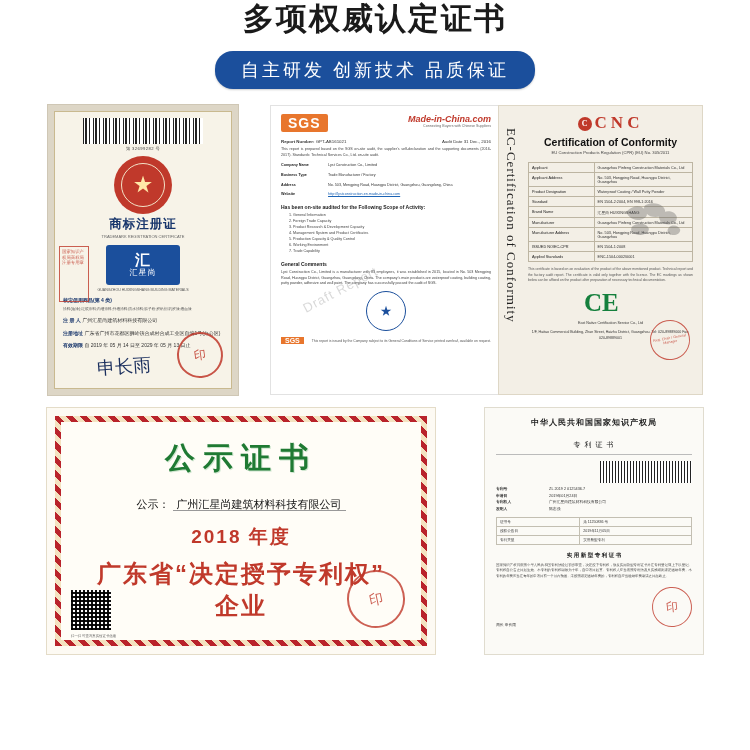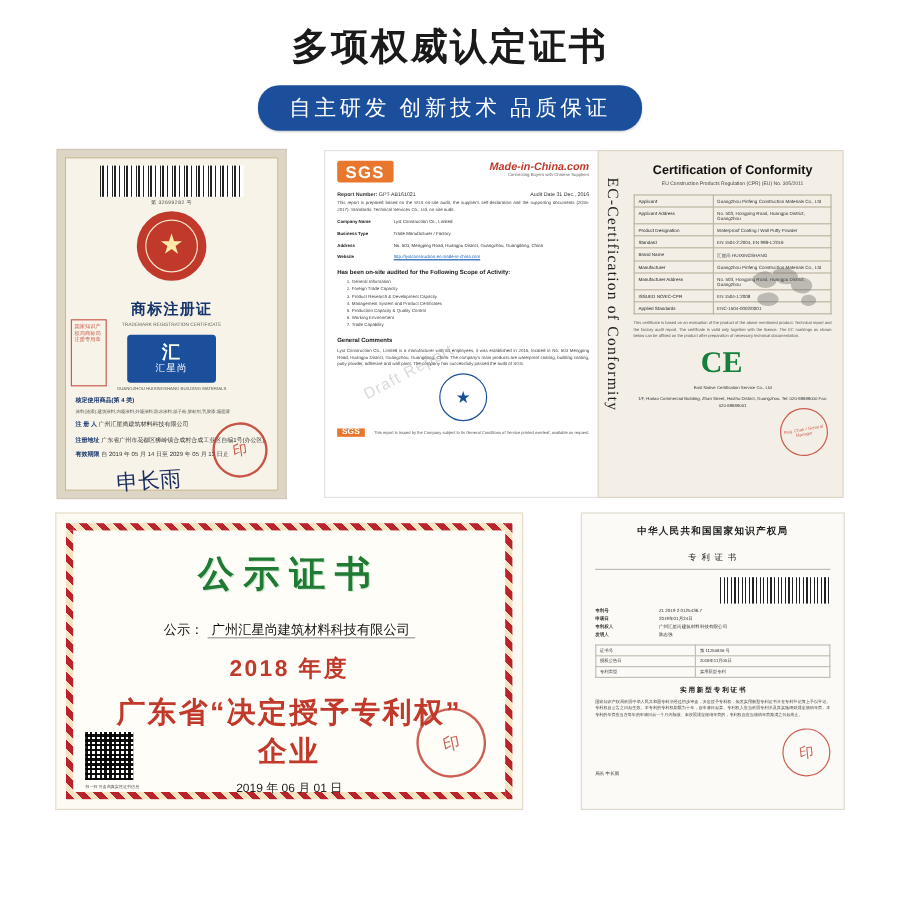--- a/index.html
+++ b/index.html
@@ -16,21 +16,20 @@
     background: #ffffff;
   }
 
   
   .hdr-title {
     text-align: center;
     font-size: 31px;
     font-weight: bold;
     color: #1a1a1a;
     letter-spacing: 2px;
-    padding-top: 20px;
     line-height: 1.2;
   }
   .pill-wrap {
     display: flex;
     justify-content: center;
     margin-top: 14px;
   }
   .pill {
     background: #1b4f9c;
     color: #fff;
@@ -77,21 +76,21 @@
     content:"";
     position:absolute; inset:7px;
     border:1.4px solid #f3e2c7; border-radius:50%;
   }
   .c1-emblem .star{
     position:absolute; left:50%; top:50%; transform:translate(-50%,-55%);
     color:#ffe9a8; font-size:20px; line-height:1;
   }
   .c1-title{
     text-align:center; font-size:12.5px; font-weight:bold; color:#17356b;
-    letter-spacing:1px; margin-top:16px;
+    letter-spacing:1px; margin-top:2px;
   }
   .c1-sub{ text-align:center; font-size:4px; color:#666; margin-top:1px;}
   .c1-logo-box{
     width:74px; height:40px; margin:6px auto 3px;
     background:#1b4f9c; color:#fff; border-radius:3px;
     display:flex; flex-direction:column; align-items:center; justify-content:center;
     font-size:8px; letter-spacing:1px;
   }
   .c1-logo-box .mark{ font-size:15px; font-weight:bold; line-height:1; }
   .c1-logo-cap{ text-align:center; font-size:3.6px; color:#555; }
@@ -379,20 +378,23 @@
 
       <div class="c2-foot">
         <div class="sgs-small">SGS</div>
         <div class="c2-foot-txt">This report is issued by the Company subject to its General Conditions of Service printed overleaf, available on request.</div>
       </div>
     </div>
 
     <div class="cert c3">
       <div class="c3-vert">EC-Certification of Conformity</div>
       <div class="c3-body">
+        <div class="cnc-logo">
+          <span class="badge">C</span><span>CNC</span>
+        </div>
         <div class="c3-title">Certification of Conformity</div>
         <div class="c3-sub">EU Construction Products Regulation (CPR) (EU) No. 305/2011</div>
 
         <table class="c3-table">
           <tbody>
               <tr>
             <td class="k">Applicant</td>
             <td>Guangzhou Pinfeng Construction Materials Co., Ltd</td>
           </tr>
           <tr>
@@ -447,21 +449,20 @@
         <div class="c4-title">公示证书</div>
 
         <div class="c4-line1">
           <span class="lbl">公示：</span>
           <span class="val">广州汇星尚建筑材料科技有限公司</span>
         </div>
 
         <div class="c4-year">2018 年度</div>
         <div class="c4-main">广东省“决定授予专利权”企业</div>
 
-        <div class="c4-date">2019 年 06 月 01 日</div>
 
         <div class="c4-qr"></div>
         <div class="c4-qrcap">扫一扫 可查询真实性证书信息</div>
 
         <div class="c4-stamp">
           <span class="st">印</span>
         </div>
       </div>
     </div>
 

